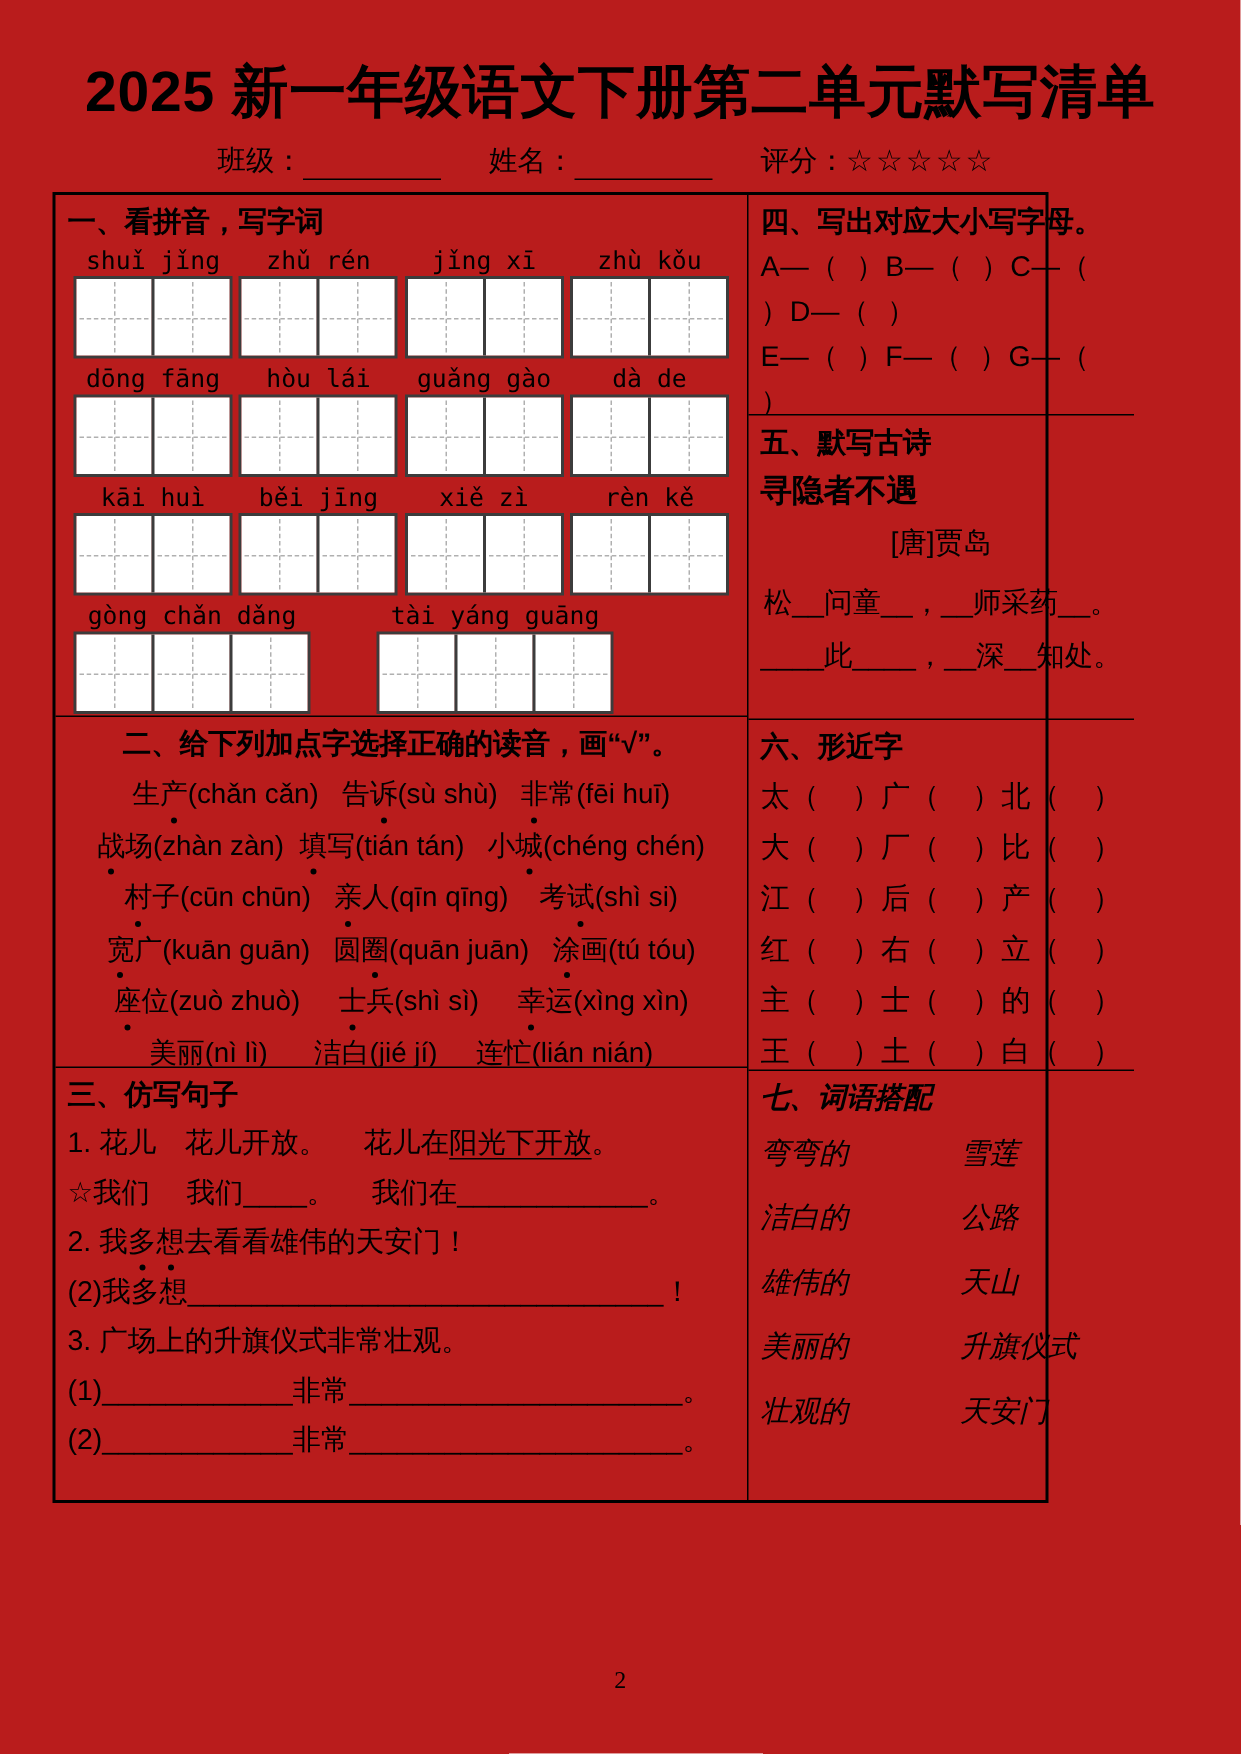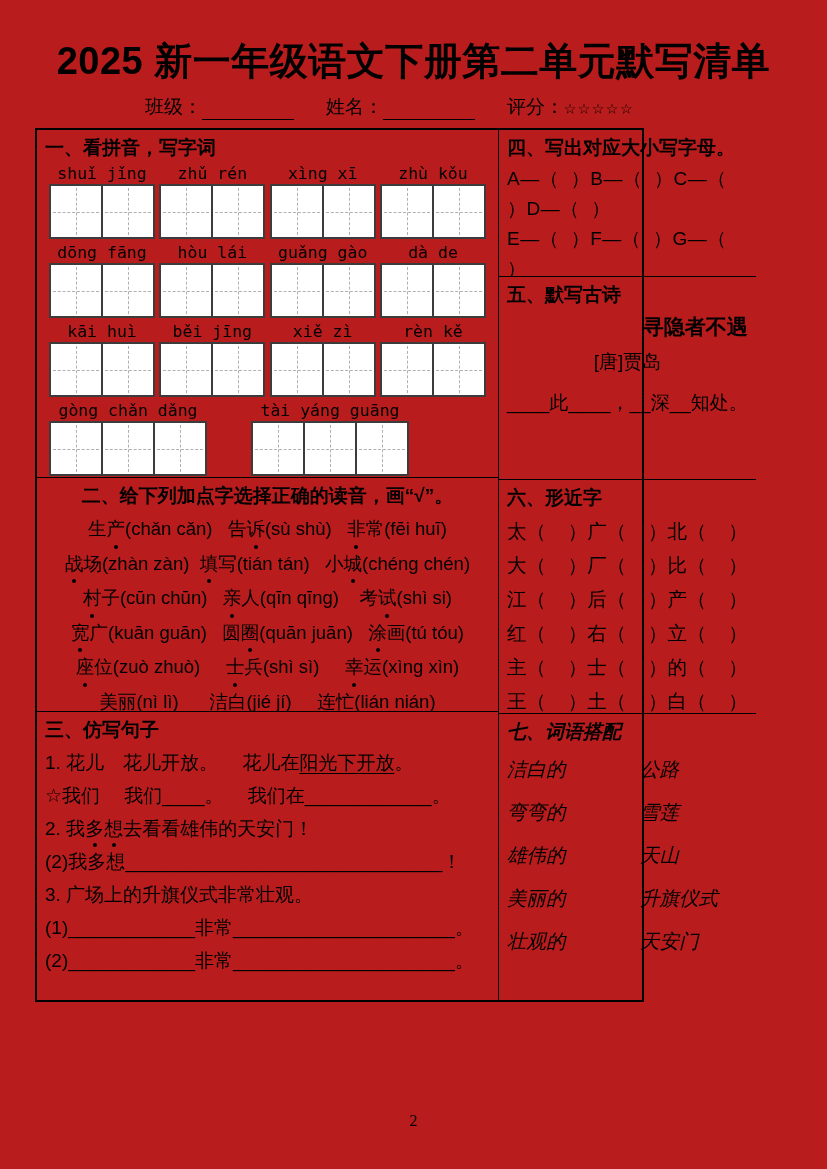--- a/index.html
+++ b/index.html
@@ -4,26 +4,26 @@
 <style>
   html,body { margin:0; padding:0; background:#ffffff; }
   .page {
     position:relative; width:827px; height:1169px; background:#b91c1c; color:#000;
     font-family:"Liberation Sans","DejaVu Sans",sans-serif; overflow:hidden;
   }
   .title {
     position:absolute; top:36px; left:0; width:100%; text-align:center;
     font-size:38px; font-weight:900; margin:0; letter-spacing:0.5px;
   }
-  .header-row { position:absolute; top:94px; left:145px; font-size:19px; display:flex; align-items:flex-end;font-family:Liberation Mono, monospace; }
+  .header-row { position:absolute; top:94px; left:145px; font-size:19px; display:flex; align-items:flex-end; }
   .field { margin-right:32px; white-space:nowrap; display:flex; align-items:flex-end; }
   .blank { display:inline-block; width:92px; border-bottom:1.6px solid #000; height:16px; }
   .stars { font-size:20px; letter-spacing:2px; }
 
-  .main { position:absolute; top:128px; left:35px; width:609px; height:874px; border:2px solid #000; box-sizing:border-box; display:flex; }
+  .main { position:absolute; top:128px; left:35px; width:664px; height:874px; border:2px solid #000; box-sizing:border-box; display:flex; }
   .col { display:flex; flex-direction:column; box-sizing:border-box; }
   .col.left { width:462px; flex:none; border-right:1.6px solid #000; }
   .col.right { flex:1; }
   section { box-sizing:border-box; padding:3px 8px 0 8px; overflow:hidden; }
   .bline { border-bottom:1.6px solid #000; }
   #sec1 { height:348px; }
   #sec2 { height:234px;text-align:center; }
   #sec3 { flex:1; }
   #sec4 { height:147px; }
   #sec5 { height:203px; }
@@ -40,21 +40,21 @@
   .tian-cell { width:50px; height:51px; position:relative; background:#fff; }
   .tian-cell + .tian-cell { border-left:2px solid #3c3c3c; }
   .tian-cell::before { content:""; position:absolute; left:50%; top:2px; bottom:2px; border-left:1.5px dashed #b0b0b0; }
   .tian-cell::after  { content:""; position:absolute; top:50%; left:2px; right:2px; border-top:1.5px dashed #b0b0b0; }
 
   
   .read-line   { font-size:18.5px; line-height:34.5px; white-space:pre-wrap; }
   .sent-line   { font-size:19px;  line-height:33px;   white-space:pre-wrap; }
   .letter-line { font-size:19px;  line-height:30px;   white-space:pre-wrap; letter-spacing:0.5px; }
   .poem-line   { font-size:19px;  line-height:35px;   white-space:pre; text-align:center; }
-  .poem-title  { font-size:21px; font-weight:bold; text-align:right; margin-top:5px; }
+  .poem-title  { font-size:21px; font-weight:bold; text-align:left; margin-top:5px; }
   .poem-author { font-size:19px; text-align:center; margin:8px 0 10px 0; }
 
   .dotted { position:relative; display:inline-block; }
   .dotted::after { content:""; position:absolute; left:50%; bottom:-2px; transform:translateX(-50%);
                    width:4px; height:4px; border-radius:50%; background:#000; }
   .uline { text-decoration:underline; text-underline-offset:4px;margin-top:36px; }
 
   
   .xj-row { display:flex; font-size:19.5px; line-height:34px; }
   .xj-cell { flex:1; display:flex; align-items:baseline; }
@@ -104,21 +104,21 @@
                 </div>
               </div>
               <div class="py-group">
                 <span class="py-label">zhǔ rén</span>
                 <div class="box-group">
                   <div class="tian-cell"></div>
                   <div class="tian-cell"></div>
                 </div>
               </div>
               <div class="py-group">
-                <span class="py-label">xìng xī</span>
+                <span class="py-label">jǐng xī</span>
                 <div class="box-group">
                   <div class="tian-cell"></div>
                   <div class="tian-cell"></div>
                 </div>
               </div>
               <div class="py-group">
                 <span class="py-label">zhù kǒu</span>
                 <div class="box-group">
                   <div class="tian-cell"></div>
                   <div class="tian-cell"></div>
@@ -237,20 +237,21 @@
             <div class="letter-line"><span>A—（  ）B—（  ）C—（  ）D—（  ）</span></div>
             <div class="letter-line"><span>E—（  ）F—（  ）G—（  ）</span></div>
             <div class="letter-line"><span>h—（  ）i—（  ）j—（  ）k—（  ）</span></div>
           </div>
       </section>
       <section id="sec5" class="bline">
         <div class="h">五、默写古诗</div>
         <div class="poem-title">寻隐者不遇</div>
         <div class="poem-author">[唐]贾岛</div>
         <div>
+            <div class="poem-line"><span>松__问童__，__师采药__。</span></div>
             <div class="poem-line"><span>____此____，__深__知处。</span></div>
           </div>
       </section>
       <section id="sec6" class="bline">
         <div class="h">六、形近字</div>
         <div>
             <div class="xj-row">
               <div class="xj-cell">
                 <span class="xj-char">太（</span>
                 <span class="xj-sp"></span>
@@ -351,28 +352,28 @@
                 <span class="xj-sp"></span>
                 <span class="xj-close">）</span>
               </div>
             </div>
           </div>
       </section>
       <section id="sec7">
         <div class="h">七、词语搭配</div>
         <div>
             <div class="pair-row">
+              <span class="pair-left">弯弯的</span>
+              <span class="pair-right">雪莲</span>
+            </div>
+            <div class="pair-row">
               <span class="pair-left">洁白的</span>
               <span class="pair-right">公路</span>
             </div>
             <div class="pair-row">
-              <span class="pair-left">弯弯的</span>
-              <span class="pair-right">雪莲</span>
-            </div>
-            <div class="pair-row">
               <span class="pair-left">雄伟的</span>
               <span class="pair-right">天山</span>
             </div>
             <div class="pair-row">
               <span class="pair-left">美丽的</span>
               <span class="pair-right">升旗仪式</span>
             </div>
             <div class="pair-row">
               <span class="pair-left">壮观的</span>
               <span class="pair-right">天安门</span>

